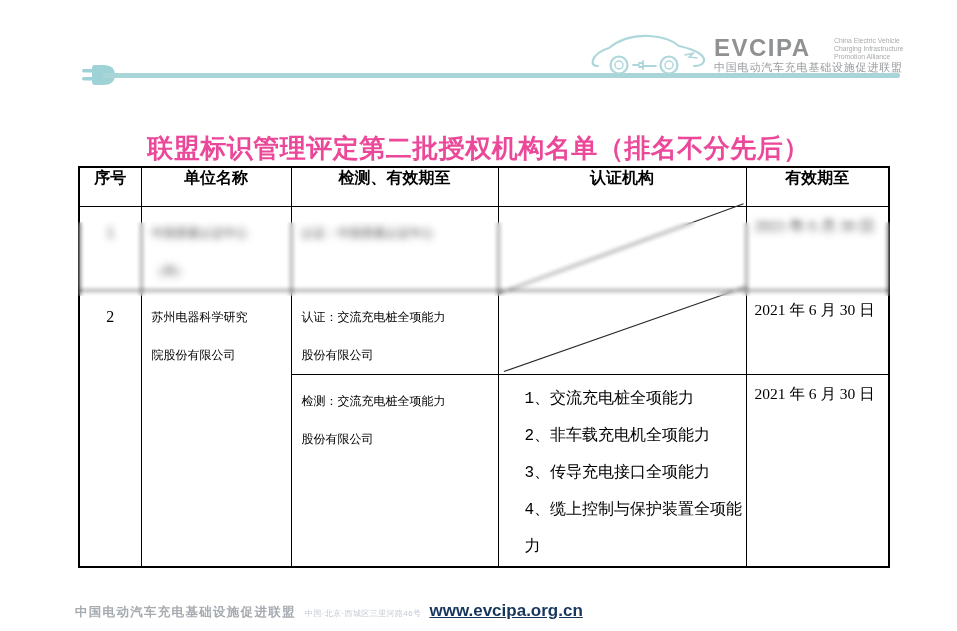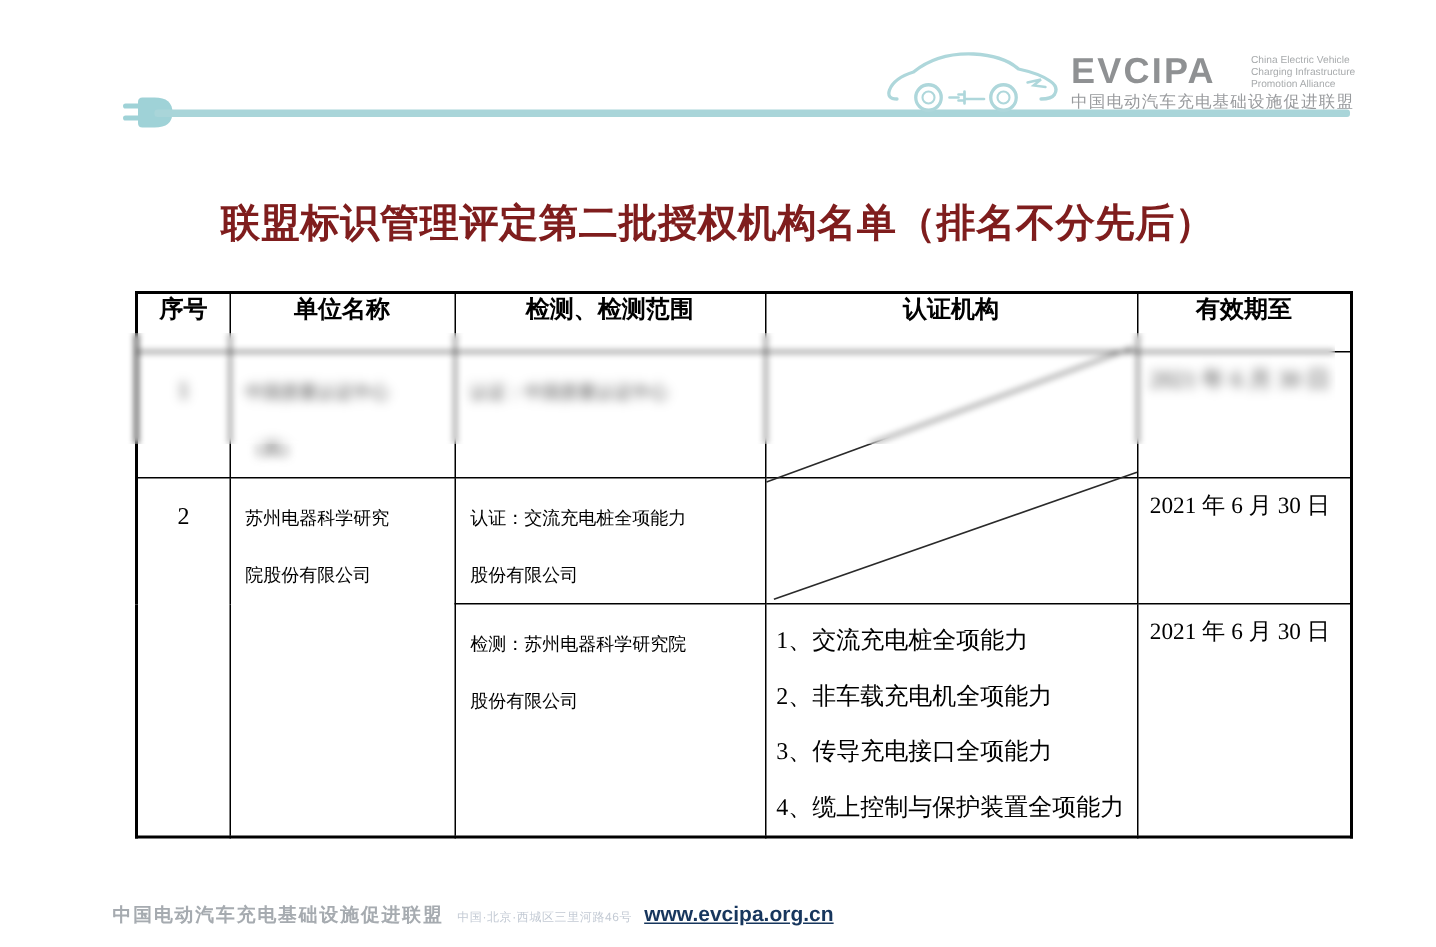--- a/index.html
+++ b/index.html
@@ -10,44 +10,44 @@
   
   .accent-line{position:absolute;left:103px;top:73px;width:797px;height:5px;background:#a9d5d9;border-radius:2px;}
   .plug-wrap{position:absolute;left:82px;top:61px;width:44px;height:28px;}
   .logo{position:absolute;left:588px;top:24px;width:316px;height:52px;}
   .logo-car{position:absolute;left:0;top:2px;}
   .logo-brand{position:absolute;left:126px;top:10px;font-size:24px;font-weight:bold;color:#8f9193;letter-spacing:1.5px;}
   .logo-tagline{position:absolute;left:246px;top:13px;width:72px;font-size:6.8px;line-height:7.8px;color:#a8abad;}
   .logo-cn{position:absolute;left:126px;top:36px;font-size:11px;color:#989a9d;letter-spacing:0.8px;white-space:nowrap;}
   
   .page-title{position:absolute;left:0;top:131px;width:957px;text-align:center;
-    font-size:26px;font-weight:bold;color:#7f1d1d;letter-spacing:0.5px;
+    font-size:26px;font-weight:bold;color:#ec4899;letter-spacing:0.5px;
     font-family:"Liberation Sans","DejaVu Sans",sans-serif;}
   
-  table.doc{position:absolute;left:78px;top:194px;border-collapse:collapse;table-layout:fixed;
-    font-family:"Liberation Serif","DejaVu Serif",serif;margin-left:12px;}
+  table.doc{position:absolute;left:78px;top:166px;border-collapse:collapse;table-layout:fixed;
+    font-family:"Liberation Serif","DejaVu Serif",serif;}
   table.doc td,table.doc th{border:1px solid #000;vertical-align:top;color:#000;overflow:visible;}
   table.doc{border:2px solid #000;}
   th.hdr{height:38px;vertical-align:middle;text-align:center;font-size:16px;font-weight:bold;
     font-family:"Liberation Sans","DejaVu Sans",sans-serif;padding:0;}
   td.idx{text-align:center;padding-top:7px;font-size:16px;line-height:38px;}
   td.txt{padding:7px 4px 0 10px;font-size:12px;line-height:38px;}
   td.date{padding:7px 2px 0 8px;font-size:15.5px;line-height:24px;white-space:nowrap;font-family:Liberation Serif, serif;}
   td.diag{position:relative;padding:0;}
-  td.scope{padding:6px 2px 0 7px;font-size:16px;line-height:37px;
-    font-family:Liberation Serif, serif;}
+  td.scope{padding:6px 2px 0 26px;font-size:16px;line-height:37px;
+    font-family:Liberation Mono, monospace;}
   .diag-svg{position:absolute;left:0;top:0;width:100%;height:100%;overflow:visible;}
   .redacted{filter:blur(3px);color:#3a3a3a;}
   .blur-band{position:absolute;left:78px;top:222px;width:812px;height:74px;
     backdrop-filter:blur(2px);-webkit-backdrop-filter:blur(2px);pointer-events:none;}
   
   .footer{position:absolute;left:75px;top:601px;display:flex;align-items:baseline;}
   .footer-alliance{font-size:12.5px;font-weight:bold;color:#a6abb0;letter-spacing:1.3px;}
   .footer-address{font-size:8px;color:#c3cad4;letter-spacing:0.4px;margin-left:9px;filter:blur(0.4px);}
-  .footer-url{font-size:14px;font-weight:bold;color:#17365d;text-decoration:underline;margin-left:8px;
+  .footer-url{font-size:17px;font-weight:bold;color:#17365d;text-decoration:underline;margin-left:8px;
     font-family:"Liberation Sans","DejaVu Sans",sans-serif;}
 </style>
 </head>
 <body>
 
 <div class="plug-wrap">
   <svg width="44" height="28" viewBox="0 0 44 28">
     <rect x="0" y="8" width="13" height="3.4" rx="1.7" fill="#9fd2d7"></rect>
     <rect x="0" y="16" width="13" height="3.4" rx="1.7" fill="#9fd2d7"></rect>
     <path d="M13,4 h8 q12,0 12,10 q0,10 -12,10 h-8 q-3,0 -3,-3 v-14 q0,-3 3,-3 z" fill="#9fd2d7"></path>
@@ -83,21 +83,21 @@
     <col style="width:62px">
       <col style="width:150px">
       <col style="width:207px">
       <col style="width:248px">
       <col style="width:143px">
   </colgroup>
   <tbody>
       <tr>
     <th class="hdr">序号</th>
     <th class="hdr">单位名称</th>
-    <th class="hdr">检测、检测范围</th>
+    <th class="hdr">检测、有效期至</th>
     <th class="hdr">认证机构</th>
     <th class="hdr">有效期至</th>
   </tr>
   <tr style="height:73px">
     <td class="idx"><span class="redacted">1</span></td>
     <td class="txt">
       <div class="redacted">中国质量认证中心</div>
       <div class="redacted">（四）</div>
     </td>
     <td class="txt">
@@ -122,21 +122,21 @@
     </td>
     <td class="diag">
       <svg class="diag-svg" viewBox="0 0 100 100" preserveAspectRatio="none">
         <line x1="2" y1="97" x2="100" y2="-5" stroke="#2a2a2a" stroke-width="1.1" vector-effect="non-scaling-stroke"></line>
       </svg>
     </td>
     <td class="date">2021 年 6 月 30 日</td>
   </tr>
   <tr style="height:150px">
     <td class="txt">
-      <div>检测：苏州电器科学研究院</div>
+      <div>检测：交流充电桩全项能力</div>
       <div>股份有限公司</div>
     </td>
     <td class="scope">
       <div>1、交流充电桩全项能力</div>
       <div>2、非车载充电机全项能力</div>
       <div>3、传导充电接口全项能力</div>
       <div>4、缆上控制与保护装置全项能力</div>
     </td>
     <td class="date">2021 年 6 月 30 日</td>
   </tr>

